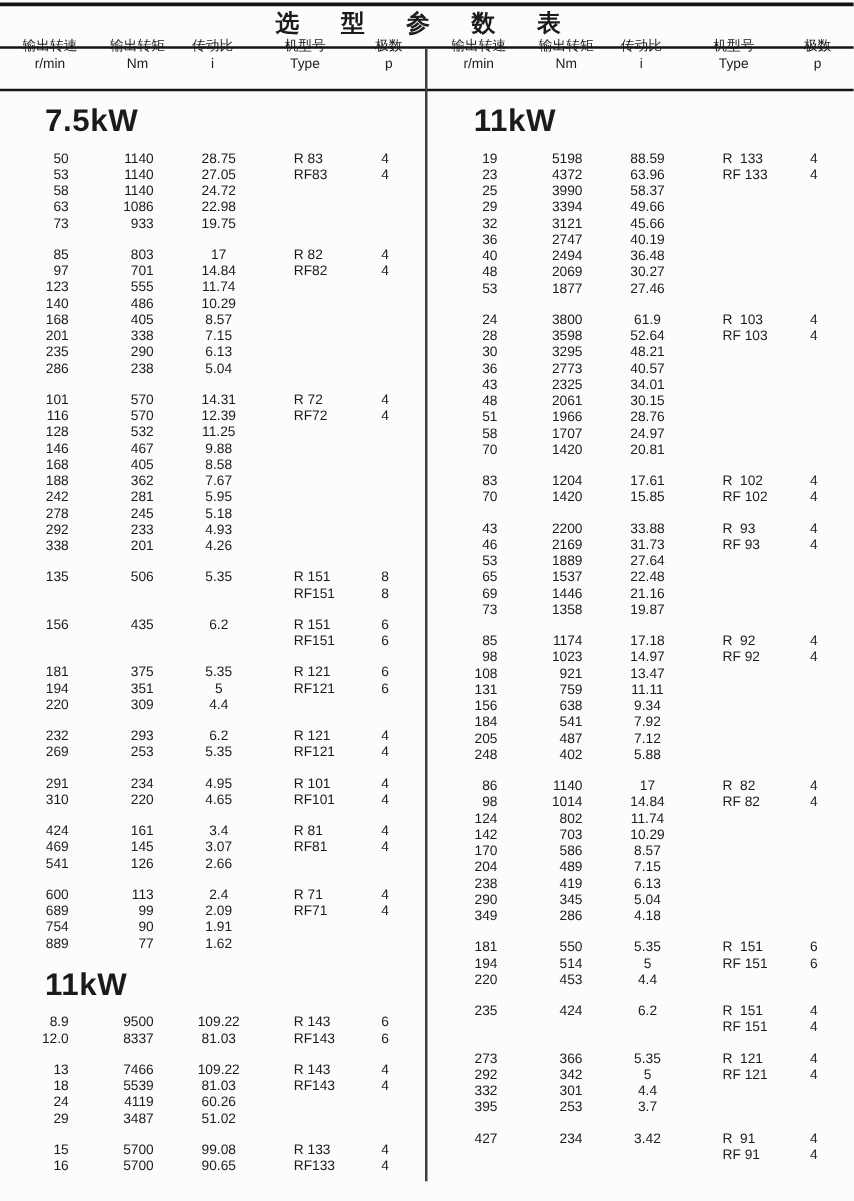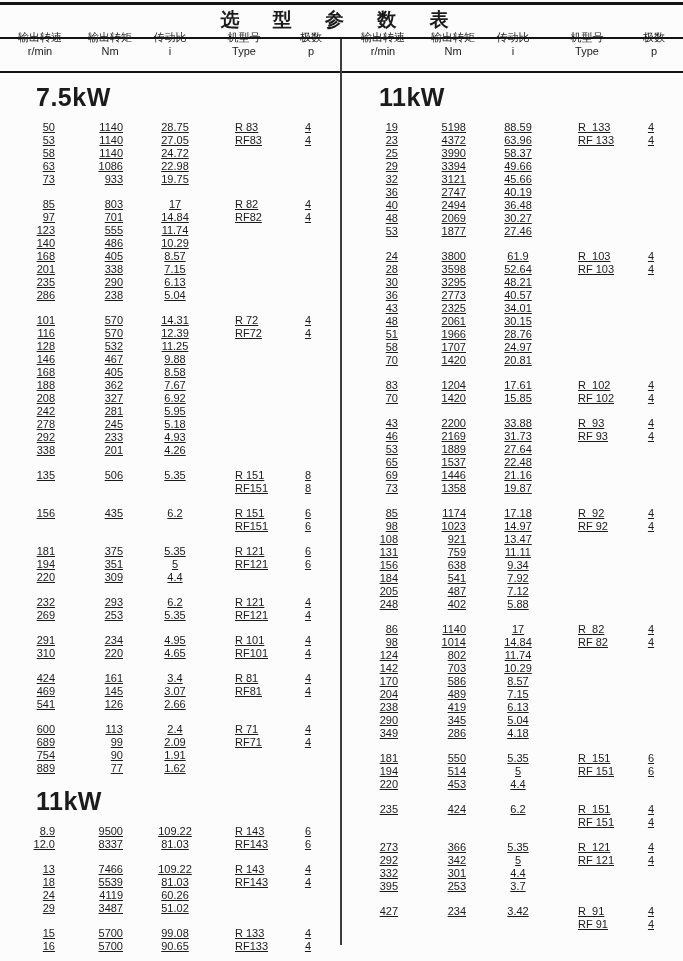--- a/index.html
+++ b/index.html
@@ -21,21 +21,21 @@
   .thead{
     position:absolute;top:30px;width:341px;
     display:grid;grid-template-columns:80px 60px 60px 88px 46px;
     font-size:11px;
   }
   .thead.lft{left:0;} .thead.rgt{left:343px;}
   .hcol{text-align:center;line-height:14px;}
   .half{position:absolute;top:73px;width:341px;padding-top:8px;}
   .half.lft{left:0;} .half.rgt{left:343px;}
   .power{font-size:25px;font-weight:bold;letter-spacing:.5px;line-height:29px;margin:2px 0 9px;padding-left:36px;}
-  .group{margin-bottom:12px;text-decoration:underline;}
+  .group{margin-bottom:12px;}
   .row{display:grid;grid-template-columns:55px 68px 104px 63px 36px;font-size:11px;line-height:13px;}
   .cell{display:block;}
   .c-speed,.c-torque{text-align:right;}
   .c-ratio{text-align:center;}
   .c-type{padding-left:8px;white-space:pre;}
   .c-poles{text-align:center;}
 </style>
 </head>
 <body>
 
@@ -228,27 +228,20 @@
           <span class="cell c-poles"></span>
         </div>
         <div class="row">
           <span class="cell c-speed">188</span>
           <span class="cell c-torque">362</span>
           <span class="cell c-ratio">7.67</span>
           <span class="cell c-type"></span>
           <span class="cell c-poles"></span>
         </div>
         <div class="row">
-          <span class="cell c-speed">208</span>
-          <span class="cell c-torque">327</span>
-          <span class="cell c-ratio">6.92</span>
-          <span class="cell c-type"></span>
-          <span class="cell c-poles"></span>
-        </div>
-        <div class="row">
           <span class="cell c-speed">242</span>
           <span class="cell c-torque">281</span>
           <span class="cell c-ratio">5.95</span>
           <span class="cell c-type"></span>
           <span class="cell c-poles"></span>
         </div>
         <div class="row">
           <span class="cell c-speed">278</span>
           <span class="cell c-torque">245</span>
           <span class="cell c-ratio">5.18</span>

